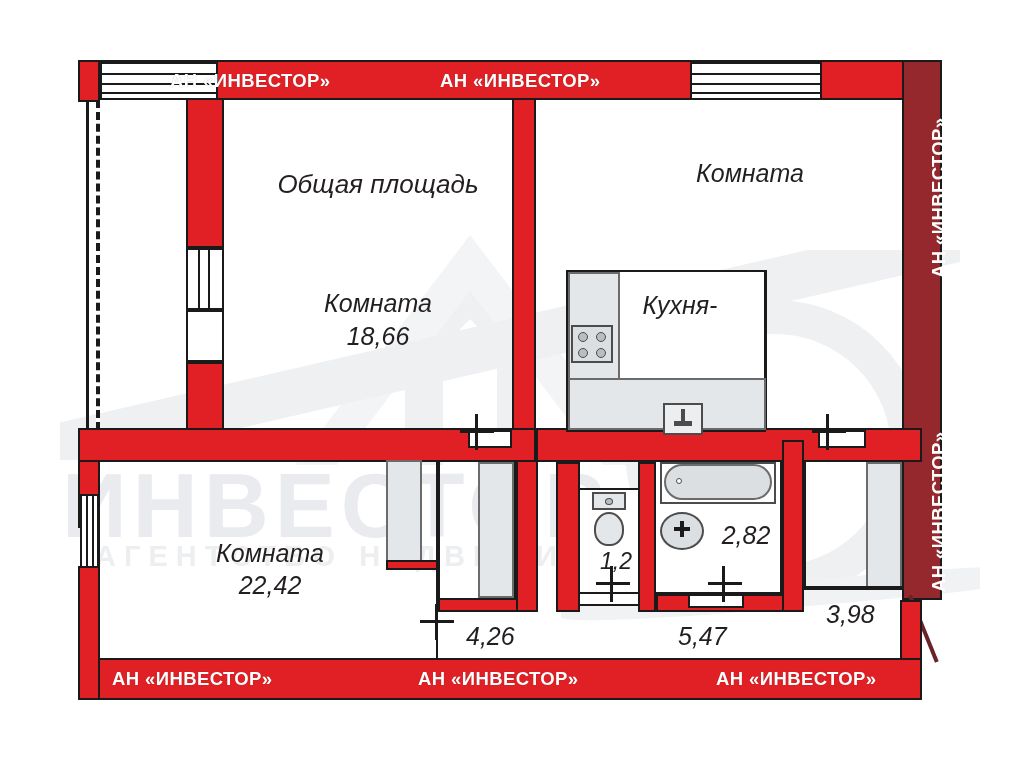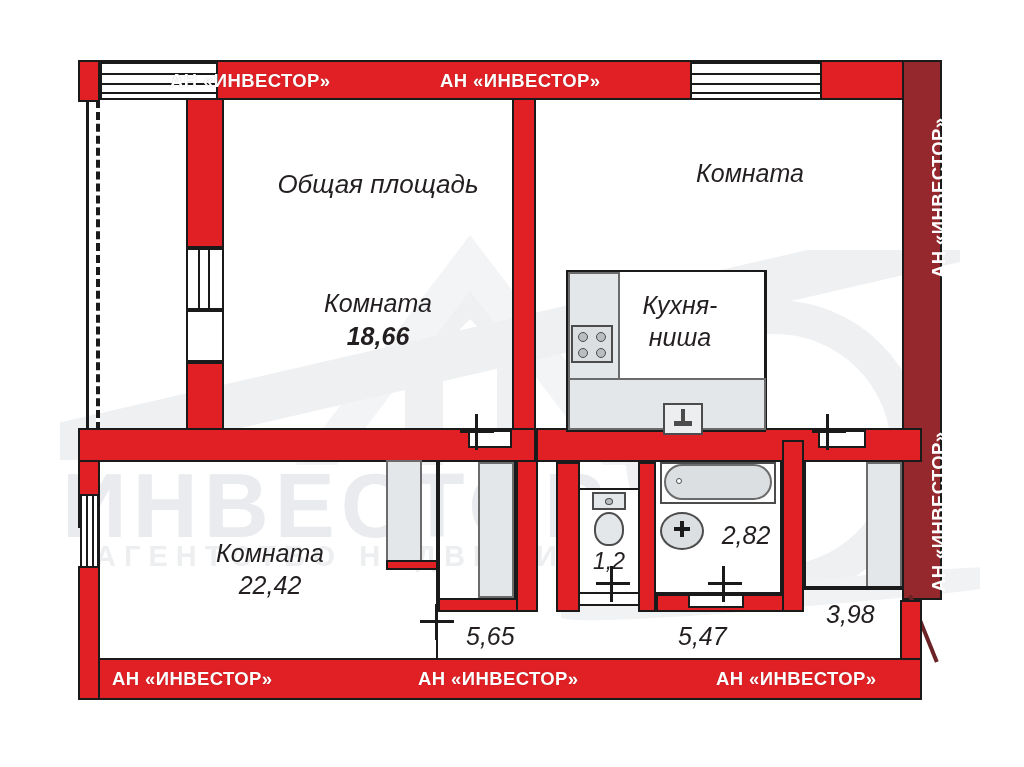--- a/index.html
+++ b/index.html
@@ -146,25 +146,24 @@
   <div class="plain" style="left:578px;top:332px;width:10px;height:10px;border-radius:50%;background:#b9bdc0;border:1.5px solid #4c4c4c;"></div>
   <div class="plain" style="left:596px;top:332px;width:10px;height:10px;border-radius:50%;background:#b9bdc0;border:1.5px solid #4c4c4c;"></div>
   <div class="plain" style="left:578px;top:348px;width:10px;height:10px;border-radius:50%;background:#b9bdc0;border:1.5px solid #4c4c4c;"></div>
   <div class="plain" style="left:596px;top:348px;width:10px;height:10px;border-radius:50%;background:#b9bdc0;border:1.5px solid #4c4c4c;"></div>
 
   <div class="furn" style="left:663px;top:403px;width:40px;height:32px;background:#eceef0;"></div>
   <div class="plain" style="left:681px;top:409px;width:4px;height:14px;background:#4c4c4c;"></div>
   <div class="plain" style="left:674px;top:421px;width:18px;height:5px;background:#4c4c4c;"></div>
 
   <div class="lbl lbl-mid" style="left:620px;top:290px;width:120px;">Кухня-</div>
-  <div class="lbl lbl-mid" style="left:620px;top:322px;width:120px;">ниша</div>
 
   <div class="lbl lbl-big" style="left:248px;top:169px;width:260px;">Общая площадь</div>
   <div class="lbl lbl-mid" style="left:258px;top:288px;width:240px;">Комната</div>
-  <div class="lbl lbl-mid" style="left:258px;top:321px;width:240px;font-weight:bold;">18,66</div>
+  <div class="lbl lbl-mid" style="left:258px;top:321px;width:240px;">18,66</div>
 
   <div class="lbl lbl-mid" style="left:620px;top:158px;width:260px;">Комната</div>
 
 
   <div class="win-v" style="left:80px;top:494px;width:20px;height:74px;">
     <i style="left:4px;"></i>
       <i style="left:10px;"></i>
       <i style="left:15px;"></i>
   </div>
 
@@ -177,21 +176,21 @@
 
   <div class="plain" style="left:438px;top:460px;width:78px;height:140px;border:2px solid #1a1a1a;background:transparent;"></div>
   <div class="furn-l" style="left:478px;top:462px;width:36px;height:136px;"></div>
   <div class="red" style="left:438px;top:598px;width:100px;height:14px;"></div>
   <div class="red" style="left:516px;top:460px;width:22px;height:152px;"></div>
 
   <div class="white" style="left:578px;top:488px;width:62px;height:106px;"></div>
   <div class="furn" style="left:592px;top:492px;width:34px;height:18px;background:#e4e7e9;"></div>
   <div class="plain" style="left:605px;top:498px;width:8px;height:7px;border-radius:50%;background:#b9bdc0;border:1.5px solid #4c4c4c;"></div>
   <div class="plain" style="left:594px;top:512px;width:30px;height:34px;border-radius:50% 50% 45% 45%;background:#e4e7e9;border:2px solid #4c4c4c;"></div>
-  <div class="lbl lbl-sm" style="left:578px;top:548px;width:62px;">1,2</div>
+  <div class="lbl lbl-sm" style="left:578px;top:548px;width:76px;">1,2</div>
   <div class="red" style="left:556px;top:462px;width:24px;height:150px;"></div>
   <div class="red" style="left:638px;top:462px;width:18px;height:150px;"></div>
   <div class="white" style="left:578px;top:592px;width:62px;height:14px;"></div>
 
   <div class="white" style="left:654px;top:460px;width:128px;height:134px;"></div>
 
   <div class="plain" style="left:660px;top:462px;width:116px;height:42px;border:2px solid #4c4c4c;background:#fff;"></div>
   <div class="plain" style="left:664px;top:464px;width:108px;height:36px;border-radius:18px;background:#dcdfe1;border:2px solid #6b6b6b;"></div>
   <div class="plain" style="left:676px;top:478px;width:6px;height:6px;border-radius:50%;background:#fff;border:1.5px solid #4c4c4c;"></div>
 
@@ -222,17 +221,17 @@
 
   <div class="tick" style="left:596px;top:582px;width:34px;height:3px;"></div>
   <div class="tick" style="left:610px;top:566px;width:3px;height:36px;"></div>
 
   <div class="tick" style="left:708px;top:582px;width:34px;height:3px;"></div>
   <div class="tick" style="left:722px;top:566px;width:3px;height:36px;"></div>
 
   <div class="tick" style="left:812px;top:430px;width:34px;height:3px;"></div>
   <div class="tick" style="left:826px;top:414px;width:3px;height:36px;"></div>
 
-  <div class="dim" style="left:466px;top:622px;">5,65</div>
+  <div class="dim" style="left:466px;top:622px;">4,26</div>
   <div class="dim" style="left:678px;top:622px;">5,47</div>
   <div class="dim" style="left:826px;top:600px;">3,98</div>
 
 </div>
 
 </body></html>

